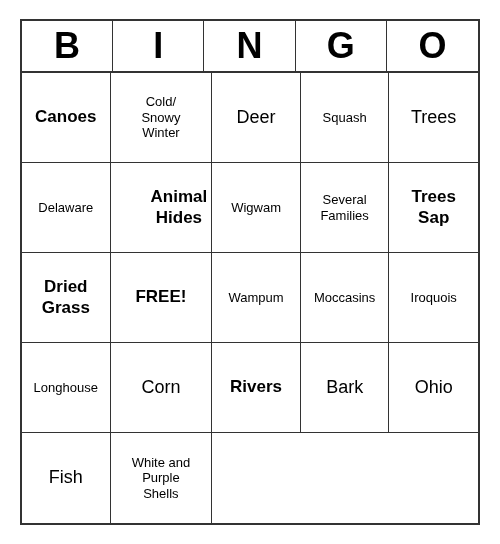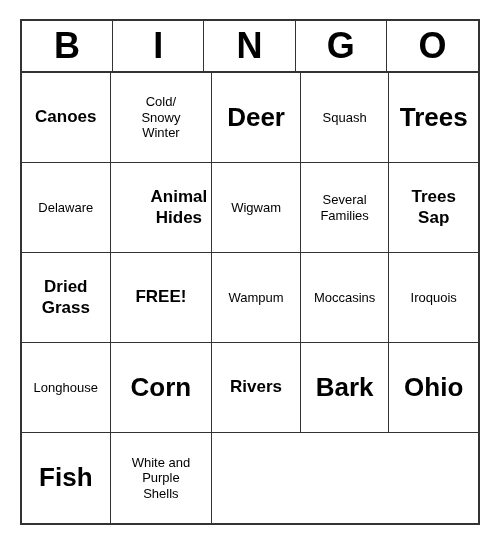--- a/index.html
+++ b/index.html
@@ -49,22 +49,22 @@
     .bingo-cell:nth-child(5n) {
       border-right: none;
     }
     .bingo-cell:nth-child(n+21) {
       border-bottom: none;
     }
     .cell-text {
       font-size: 13px;
     }
     .cell-text.large {
-      font-size: 26px;
-      font-weight: bold;
+      font-size: 18px;
+      font-weight: normal;
     }
     .cell-text.medium {
       font-size: 17px;
       font-weight: bold;
     }
   </style>
 </head>
 <body>
 
 <div class="bingo-card">

